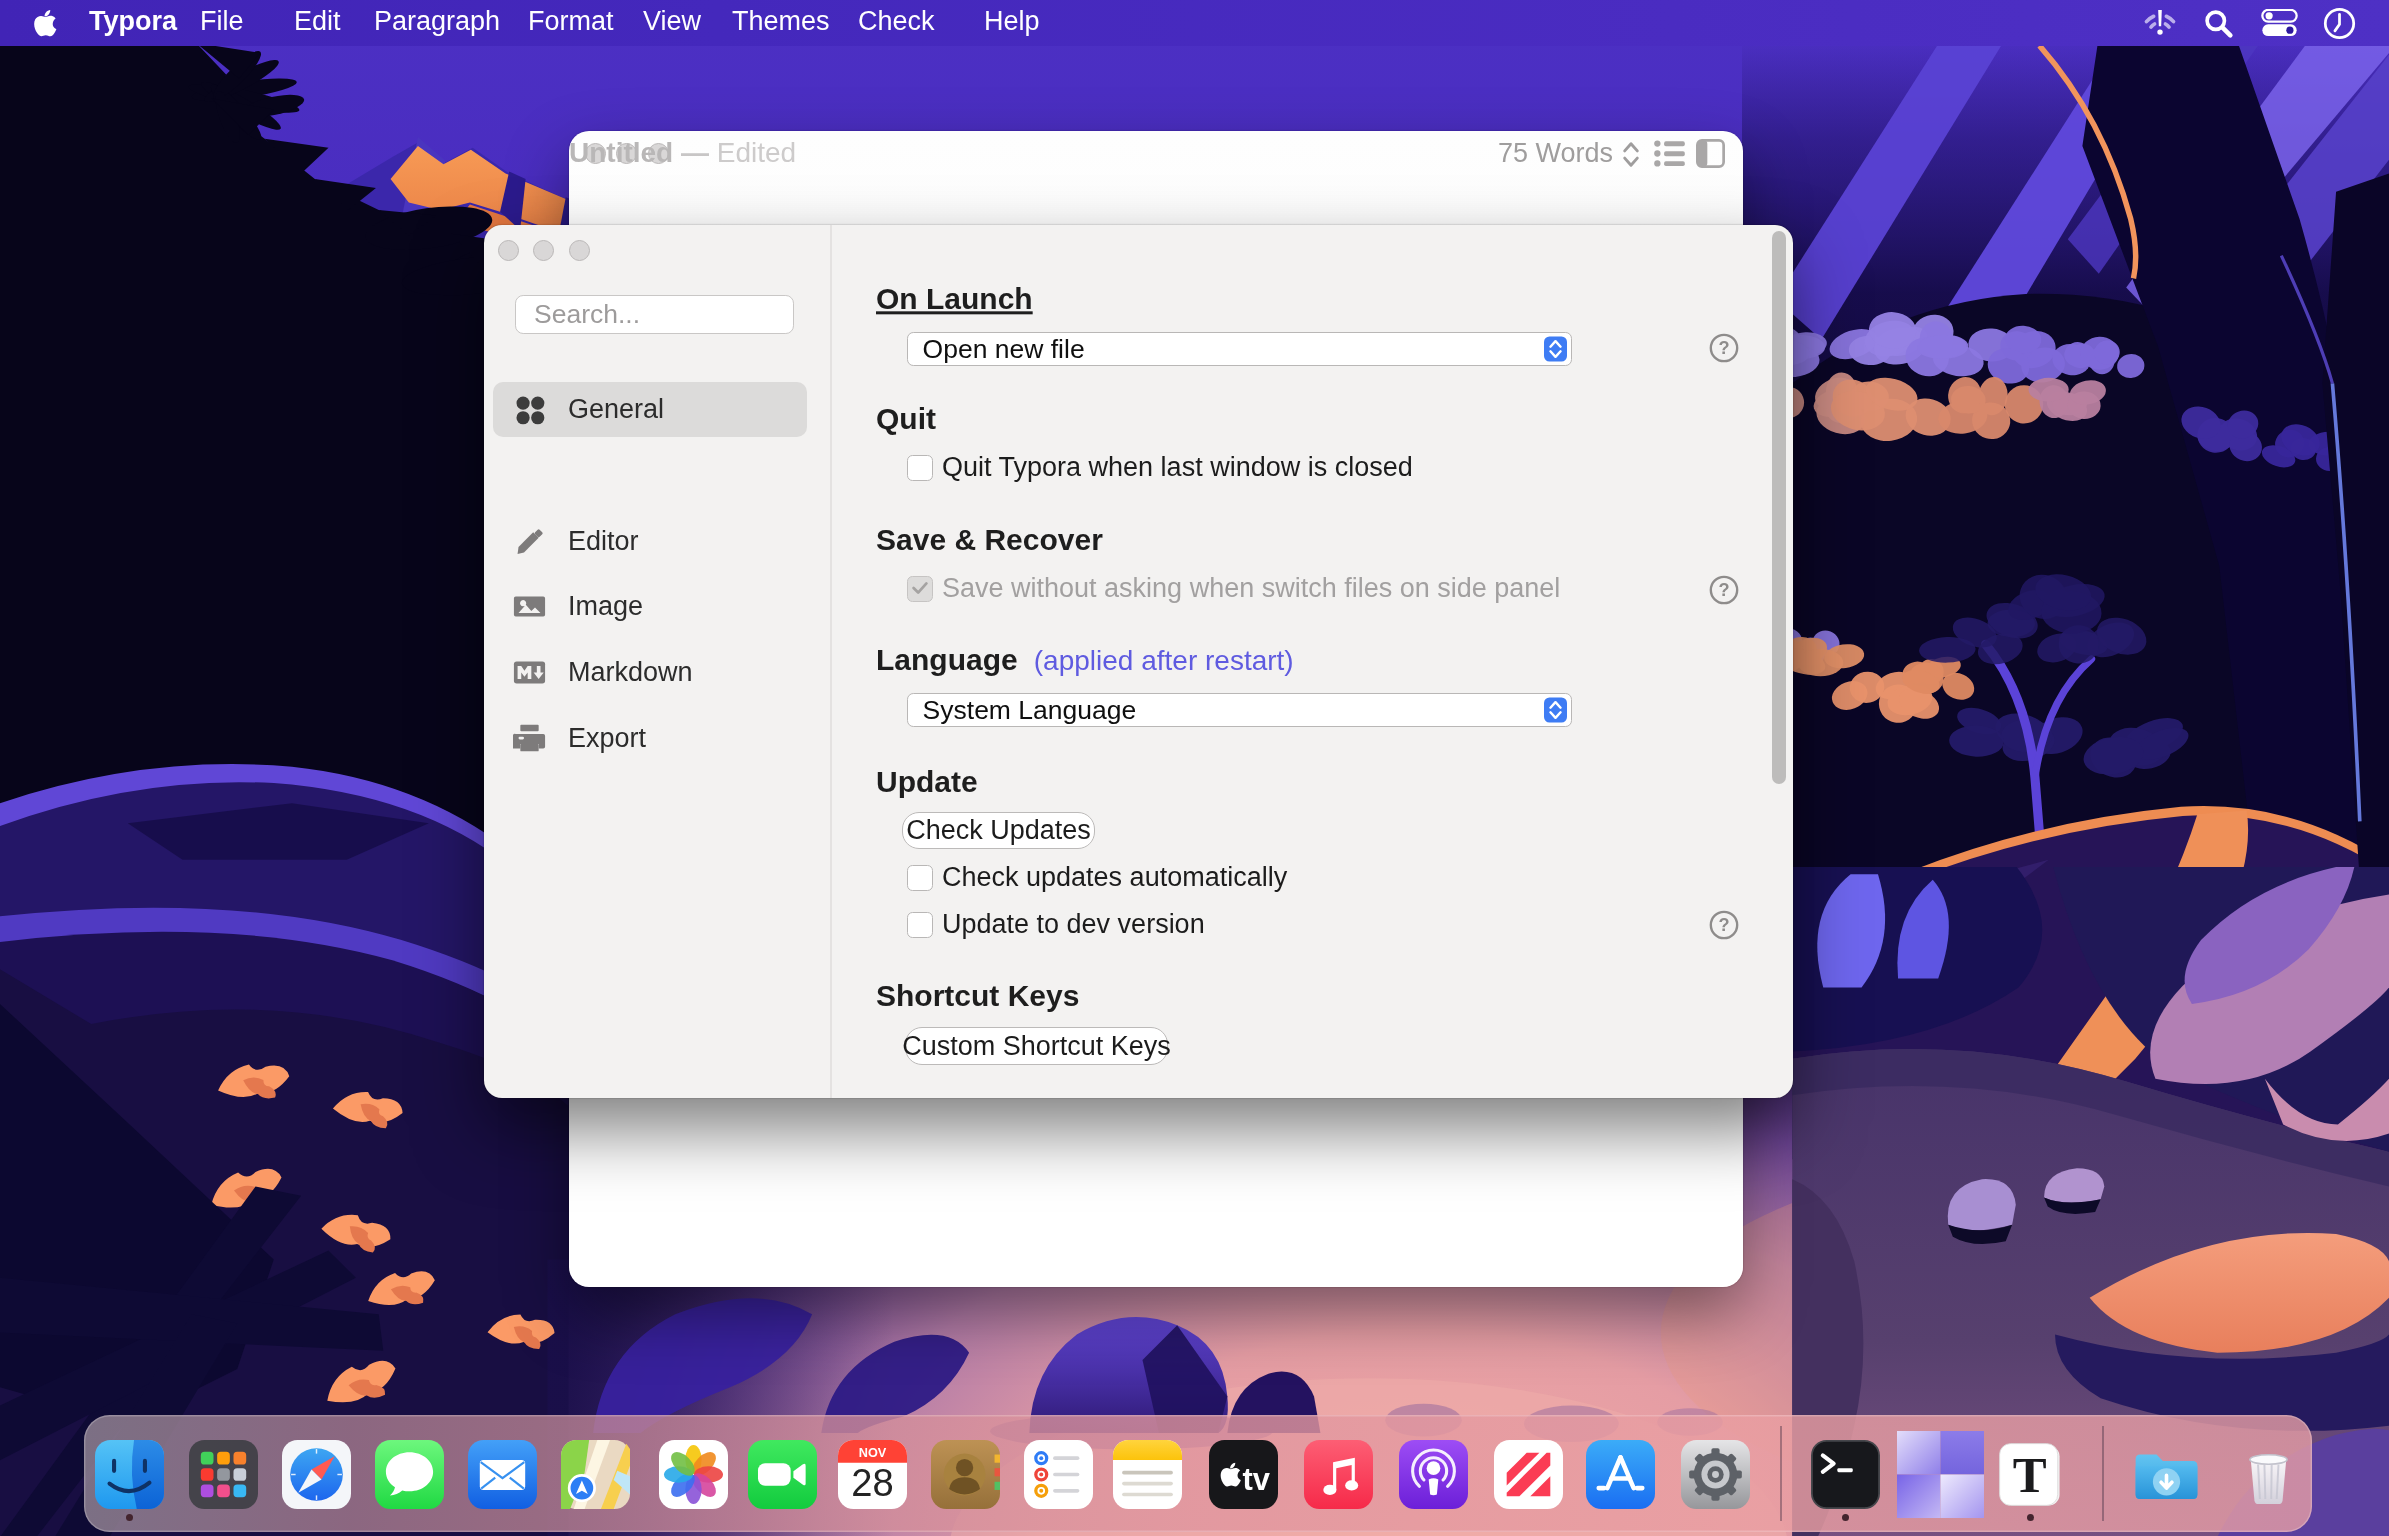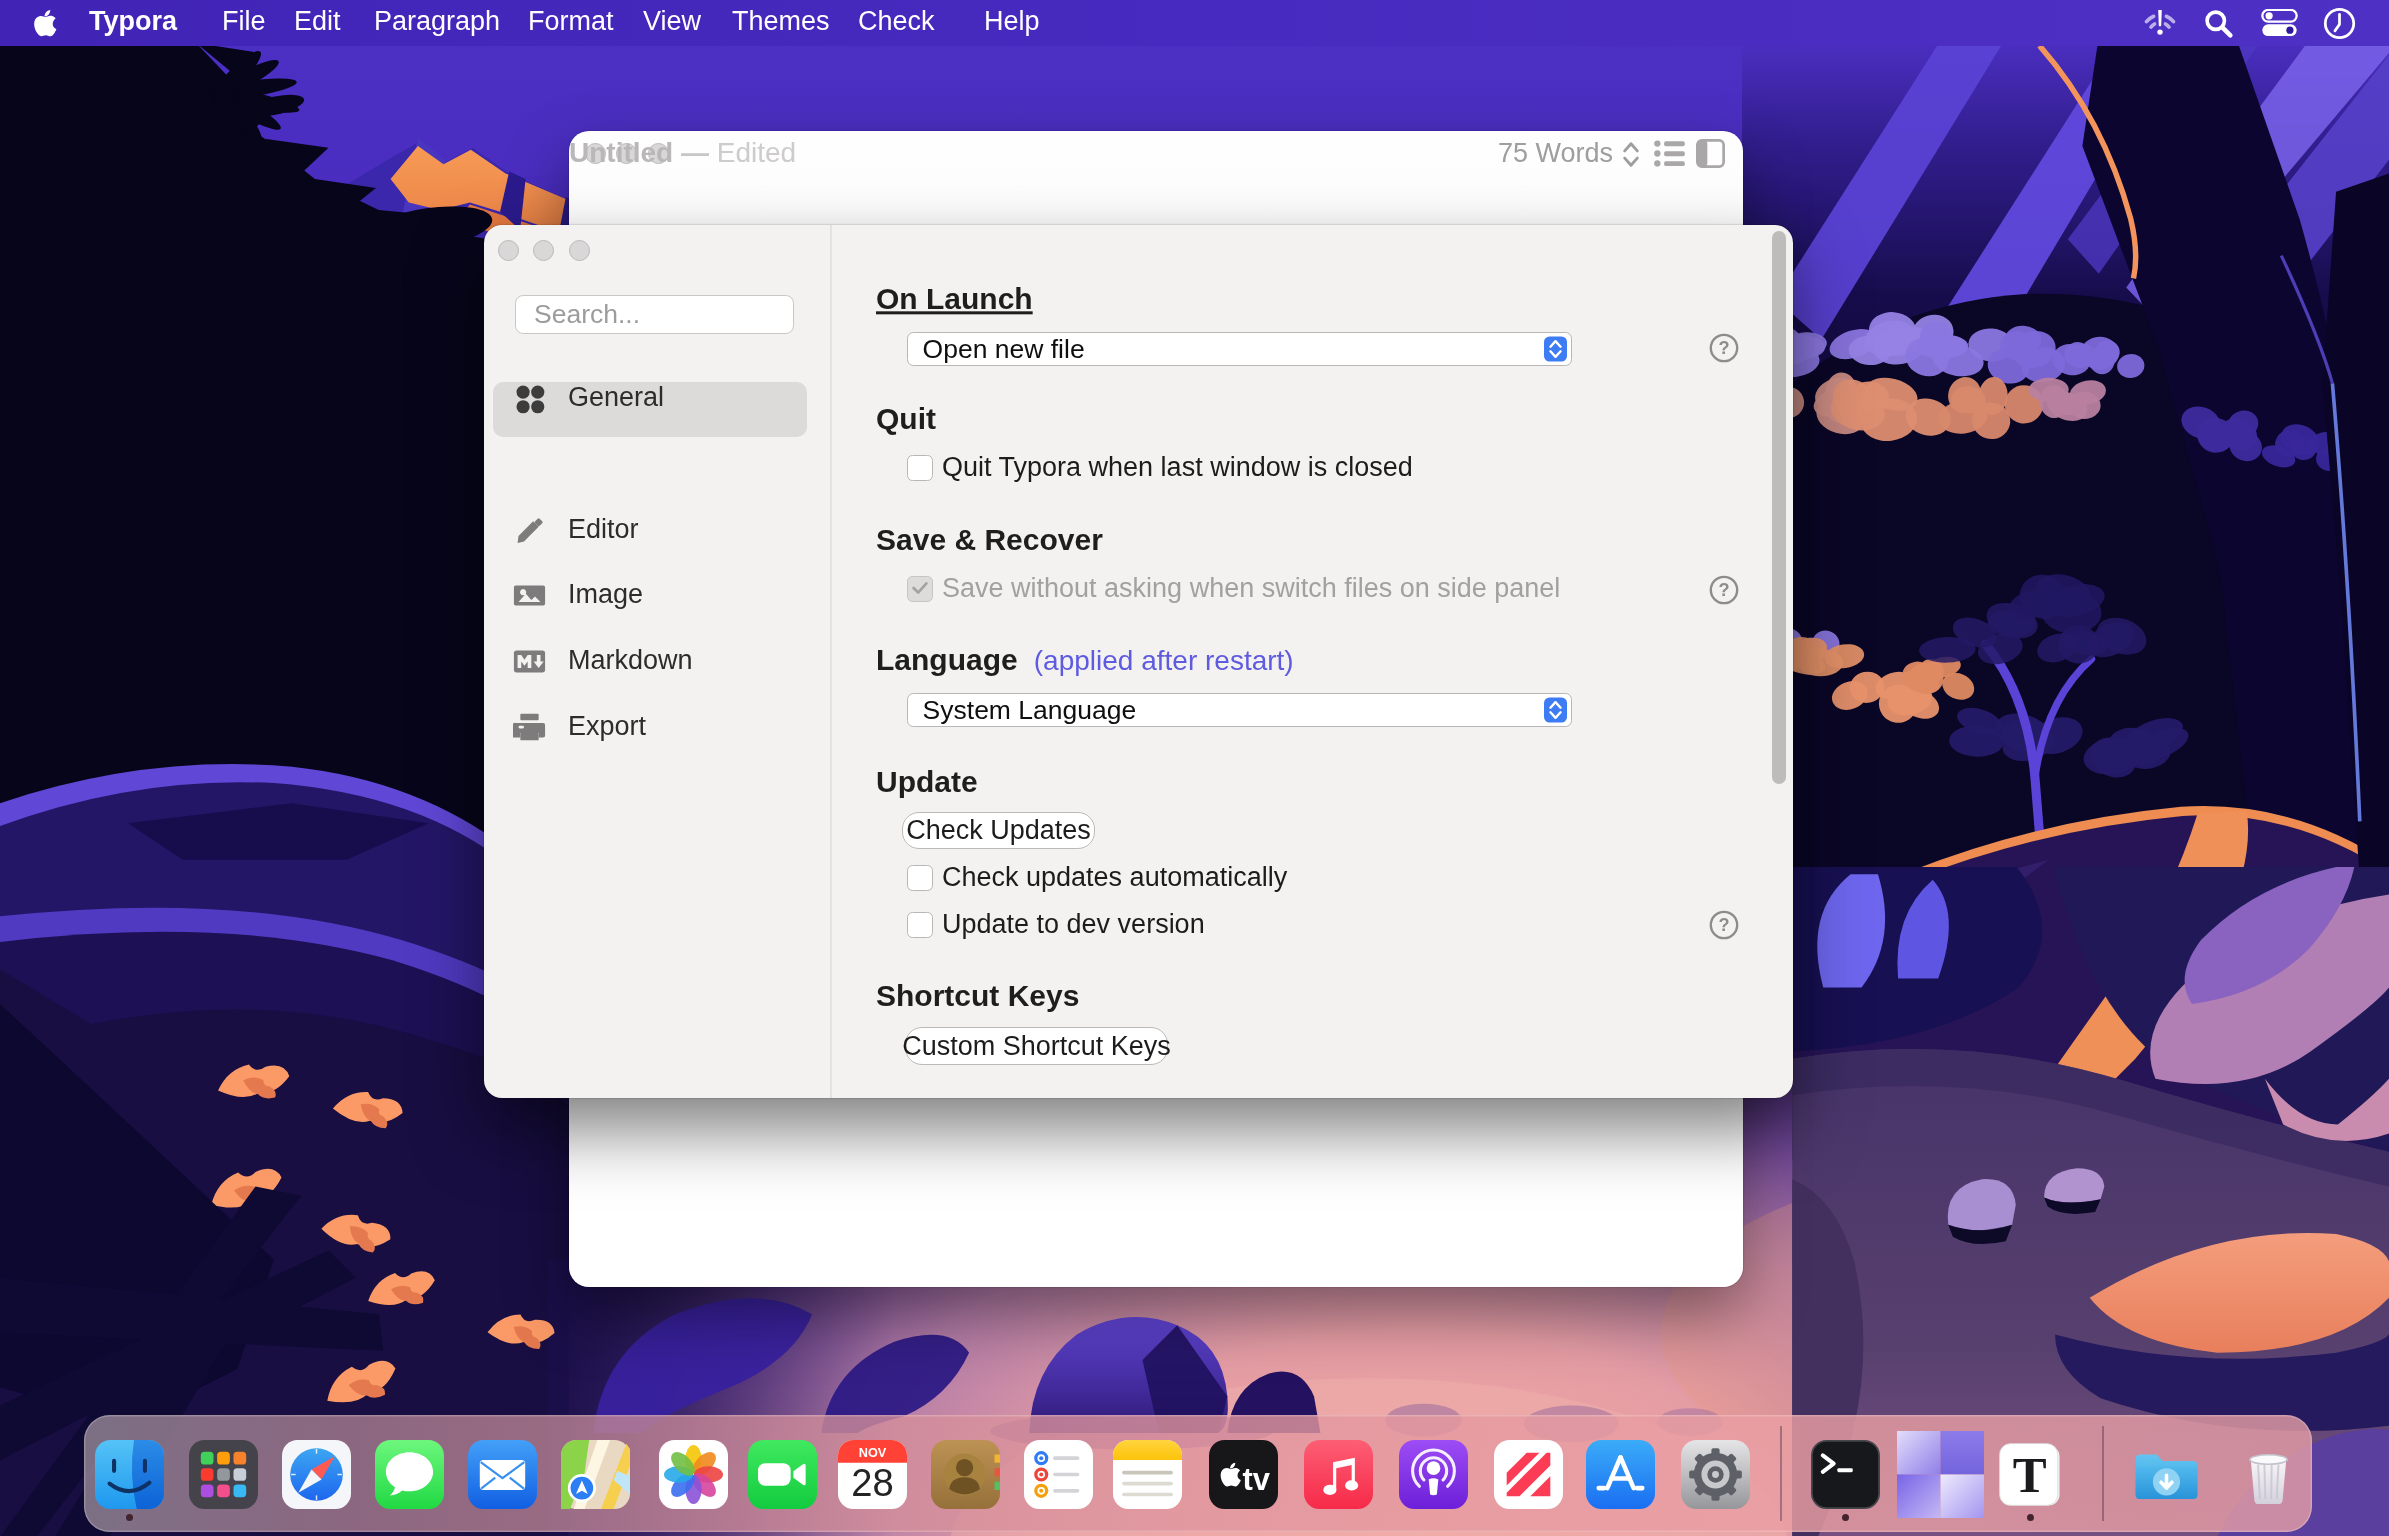--- a/index.html
+++ b/index.html
@@ -32,21 +32,21 @@
     position:absolute; left:484px; top:225px; width:1309px; height:873px;
     background:#f3f2f1; border-radius:18px;
     box-shadow:0 32px 68px rgba(0,0,0,0.5), 0 0 1.8px rgba(0,0,0,0.4);
     z-index:20; overflow:hidden; font-size:27px;
   }
   #pdivider { position:absolute; left:346px; top:0; width:1.8px; height:873px; background:#e4e2e1; }
   #searchbox { position:absolute; left:31px; top:70px; width:279px; height:39px;
      background:#fff; border:1.8px solid #c9c7c6; border-radius:8.2px;
      color:#9d9b9b; font-size:26.5px; line-height:36px; padding-left:18px; }
   .srow { position:absolute; left:9px; width:314px; height:55px; border-radius:10px;
-     display:flex; align-items:flex-start; font-size:27px; color:#2c2c2c; }
+     display:flex; align-items:center; font-size:27px; color:#2c2c2c; }
   .srow.sel { background:#dcdbda; }
   .srow svg { width:33px; height:33px; margin-left:20px; margin-right:22px; flex:none; }
 
   .h1 { position:absolute; font-size:30px; font-weight:bold; color:#1e1e1e; white-space:nowrap; }
   .dropdown { position:absolute; left:423px; width:665px; height:34px; background:#fff;
      border:1.4px solid #b9b7b6; border-radius:6.4px; font-size:26.5px; color:#0f0f0f;
      display:flex; align-items:center; padding-left:14.6px; }
   .stepper { position:absolute; right:3.7px; top:50%; transform:translateY(-50%);
      width:23px; height:25px; background:#3e7cf4; border-radius:5.5px; }
   .cb { position:absolute; width:25.6px; height:25.6px; background:#fff;
@@ -347,21 +347,21 @@
 <polygon points="2560,210 2618,190 2618,950 2585,950 2565,650 2545,420" fill="#0a0527"></polygon>
 <path d="M2556,420 Q2574,630 2586,900" stroke="#6f86f0" stroke-width="4" fill="none" opacity="0.9"></path>
 <path d="M2500,280 Q2542,370 2556,420" stroke="#5f4cd8" stroke-width="3.5" fill="none" opacity="0.8"></path>
   </svg>
 
 <div id="menubar">
   <svg style="position:absolute;left:33px;top:10px" width="24" height="27" viewBox="0 0 26 30">
     <path fill="#fff" d="M17.1,4.9c1.1-1.3,1.9-3.1,1.7-4.9c-1.6,0.1-3.5,1.1-4.6,2.4c-1,1.1-1.9,3-1.7,4.7C14.3,7.2,16,6.2,17.1,4.9z M21.6,15.9c0-4.4 3.1-6.3 3.2-6.4c-1.8-2.6-4.5-3-5.5-3c-2.3-0.2-4.6,1.4-5.8,1.4c-1.2,0-3-1.4-5-1.3C5.9,6.7,3.5,8.1,2.2,10.3c-2.6,4.6-0.7,11.4,1.9,15.1c1.3,1.8,2.8,3.9,4.8,3.8c1.9-0.1,2.7-1.2,5-1.2c2.3,0,3,1.2,5,1.2c2.1,0,3.4-1.9,4.6-3.7c1.5-2.1,2.1-4.2,2.1-4.3C25.6,21.2,21.7,19.7,21.6,15.9z"></path>
   </svg>
   <span class="mi" style="left:89px;font-weight:bold;">Typora</span>
-  <span class="mi" style="left:222px;">File</span>
+  <span class="mi" style="left:200px;">File</span>
   <span class="mi" style="left:294px;">Edit</span>
   <span class="mi" style="left:374px;">Paragraph</span>
   <span class="mi" style="left:528px;">Format</span>
   <span class="mi" style="left:643px;">View</span>
   <span class="mi" style="left:732px;">Themes</span>
   <span class="mi" style="left:858px;">Check</span>
   <span class="mi" style="left:984px;">Help</span>
   <svg style="position:absolute;left:2141px;top:8.2px" width="38" height="31" viewBox="0 0 42 34">
     <g fill="none" stroke="#cfc6f2" stroke-width="4" stroke-linecap="round">
       <path d="M6,15 A22 22 0 0 1 14,9" opacity="0.85"></path>

